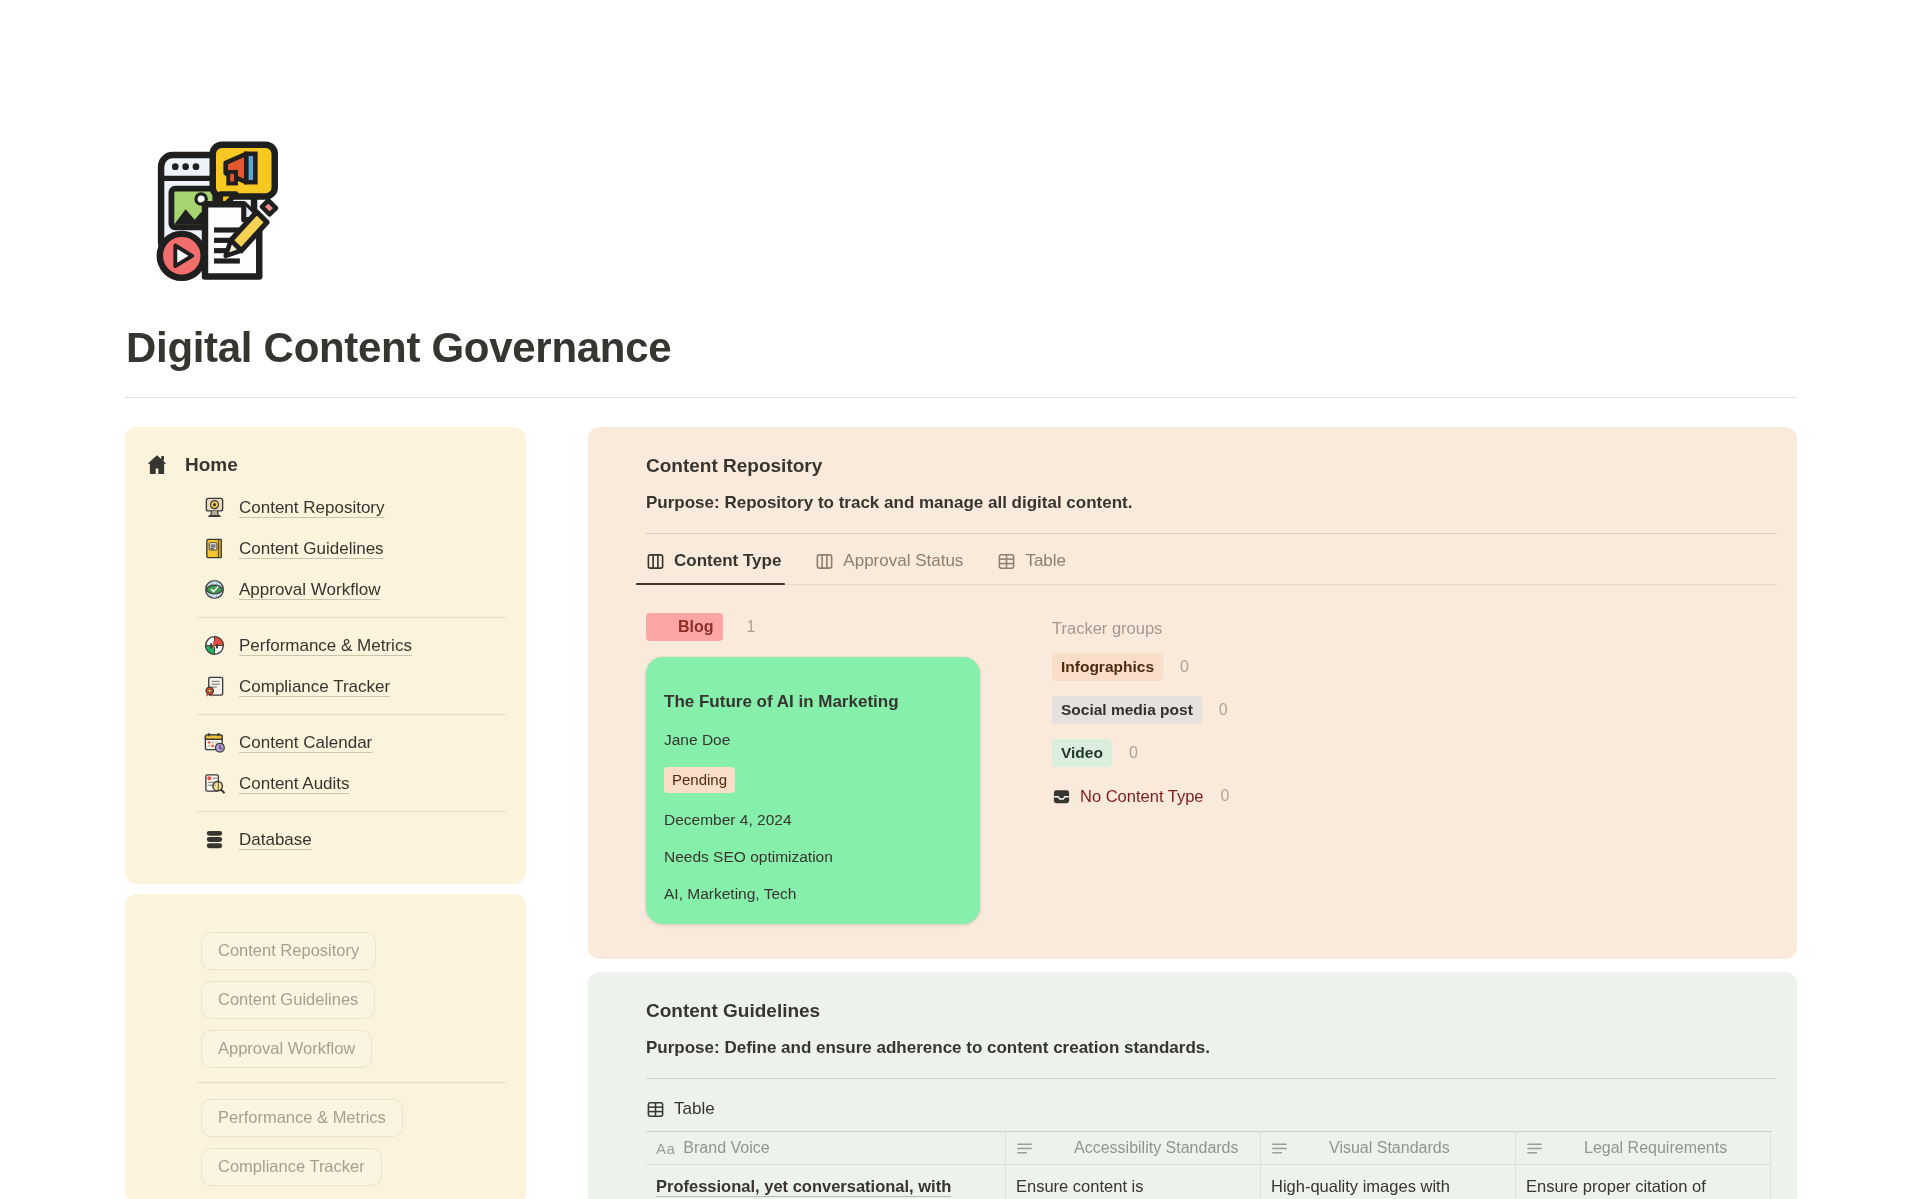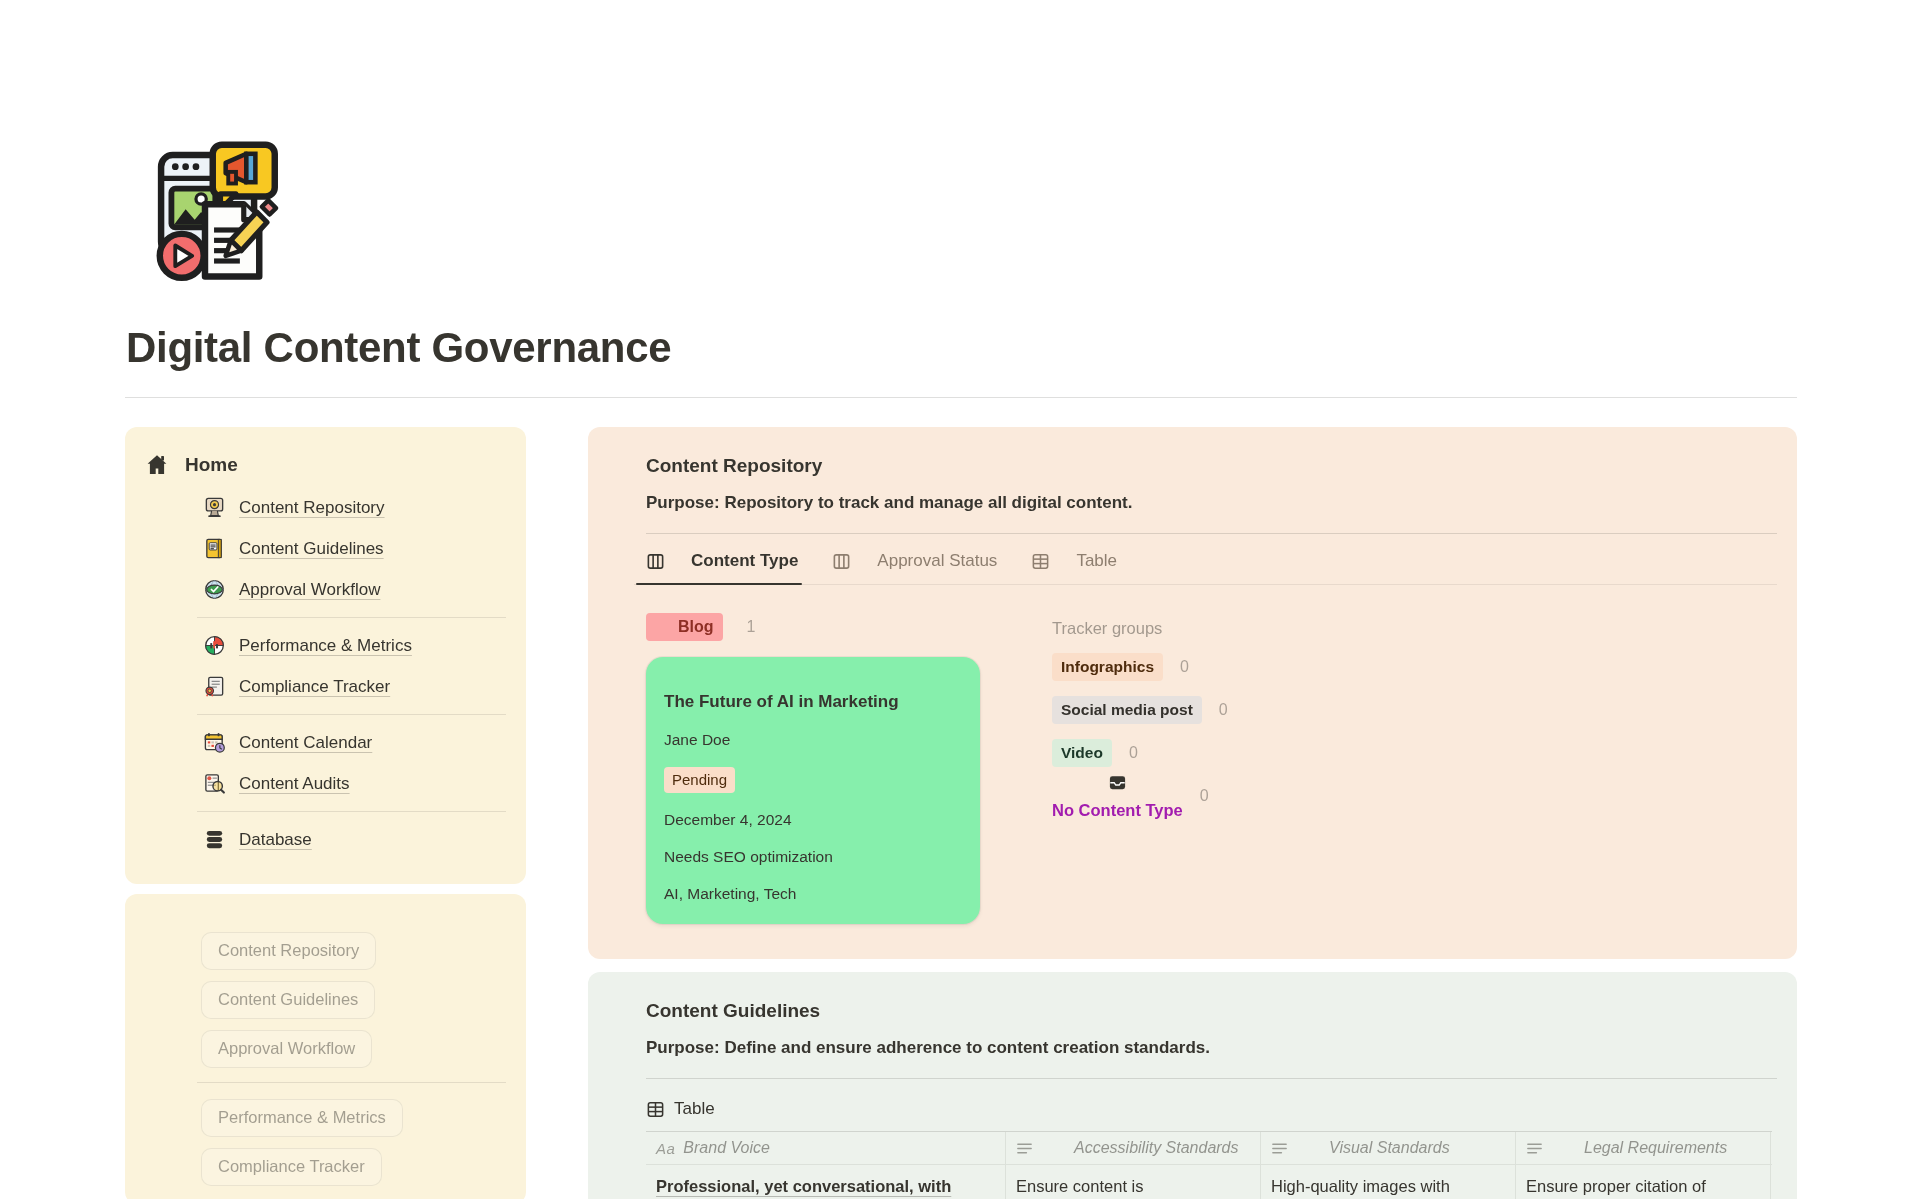--- a/index.html
+++ b/index.html
@@ -43,21 +43,21 @@
   
   .main { flex:1; display:flex; flex-direction:column; gap:13px; }
   .main-card { border-radius:12px; padding:26px 20px 0 58px; }
   .repo-card { background:#FAEADC; height:532px; }
   .guide-card { background:#EDF2EC; height:420px; }
   .card-title { font-size:19px; font-weight:700; padding-top:2px; }
   .purpose { font-size:17px; font-weight:700; margin-top:16px; }
   .inner-hr { height:1px; background:rgba(55,53,47,0.16); margin-top:20px; }
 
   .tabs { display:flex; gap:10px; border-bottom:1px solid rgba(55,53,47,0.09); margin-left:-12px; padding-top:5px; }
-  .tab { display:flex; align-items:center; gap:26px; padding:12px 12px 13px; font-size:17px;
+  .tab { display:flex; align-items:center; gap:9px; padding:12px 12px 13px; font-size:17px;
     font-weight:500; color:#8D7E6F; cursor:pointer; position:relative; }
   .tab .tico { width:19px; height:19px; flex:none; }
   .tab .tico svg { width:100%; height:100%; display:block; }
   .tab.active { color:#37352F; font-weight:600; }
   .tab.active::after { content:""; position:absolute; left:2px; right:8px; bottom:-1px;
     height:2.5px; background:#37352F; border-radius:1px; }
 
   .board { display:flex; margin-top:28px; }
   .board-col { width:334px; flex:none; }
   .group-row { display:flex; align-items:center; gap:24px; }
@@ -72,33 +72,33 @@
     box-shadow:0 0 0 1px rgba(15,15,15,0.05), 0 2px 4px rgba(15,15,15,0.07);
     padding:34px 18px 20px; cursor:pointer; }
   .bcard-title { font-size:17px; font-weight:600; line-height:22px; }
   .bfield { font-size:15.5px; margin-top:17px; color:#37352F; line-height:20px; }
   .bfield .tag { font-size:15px; font-weight:500; padding:2px 8px 3px; }
 
   .hidden-col { margin-left:72px; padding-top:6px; }
   .hidden-label { font-size:16.5px; color:rgba(55,53,47,0.45); }
   .hgroup { display:flex; align-items:center; gap:17px; margin-top:15px; height:28px; cursor:pointer; }
   .hgroup .tag { font-size:15.5px; }
-  .hplain { display:flex; align-items:center; gap:9px; font-size:16.5px; font-weight:700; color:#a21caf;flex-direction:column; }
+  .hplain { display:flex; align-items:center; gap:9px; font-size:16.5px; font-weight:400; color:#7f1d1d; }
   .hplain .bico { width:19px; height:19px; }
   .hplain .bico svg { width:100%; height:100%; display:block; }
 
   .view-row { display:flex; align-items:center; gap:9px; margin-top:14px; padding:6px 0 10px;
     font-size:17px; font-weight:500; color:#37352F; width:fit-content; cursor:pointer; }
   .view-row .tico { width:19px; height:19px; }
   .view-row .tico svg { width:100%; height:100%; display:block; }
 
   .gtable { margin-top:2px; width:1126px; border-top:1px solid rgba(55,53,47,0.16); }
   .g-head { display:flex; border-bottom:1px solid rgba(55,53,47,0.09); }
   .g-hcell { display:flex; align-items:center; gap:8px; padding:7px 10px; font-size:16px;
-    color:rgba(55,53,47,0.5); border-right:1px solid rgba(55,53,47,0.09); cursor:pointer;font-style:italic; }
+    color:rgba(55,53,47,0.5); border-right:1px solid rgba(55,53,47,0.09); cursor:pointer; }
   .c0 { width:360px; flex:none; } .c1,.c2,.c3 { width:255px; flex:none;gap:41px; }
   .aa-ico { font-size:15px; color:rgba(55,53,47,0.45); letter-spacing:0.5px; }
   .ticon { color:rgba(55,53,47,0.45); width:17px; height:17px; }
   .ticon svg { width:100%; height:100%; display:block; }
   .g-row { display:flex; height:90px; }
   .g-cell { padding:12px 10px; font-size:16.5px; border-right:1px solid rgba(55,53,47,0.09);
     white-space:nowrap; overflow:hidden; cursor:pointer; }
   .title-cell { font-weight:600; text-decoration:underline;
     text-decoration-color:rgba(55,53,47,0.3); text-underline-offset:4px; text-decoration-thickness:1px; }
 </style>

